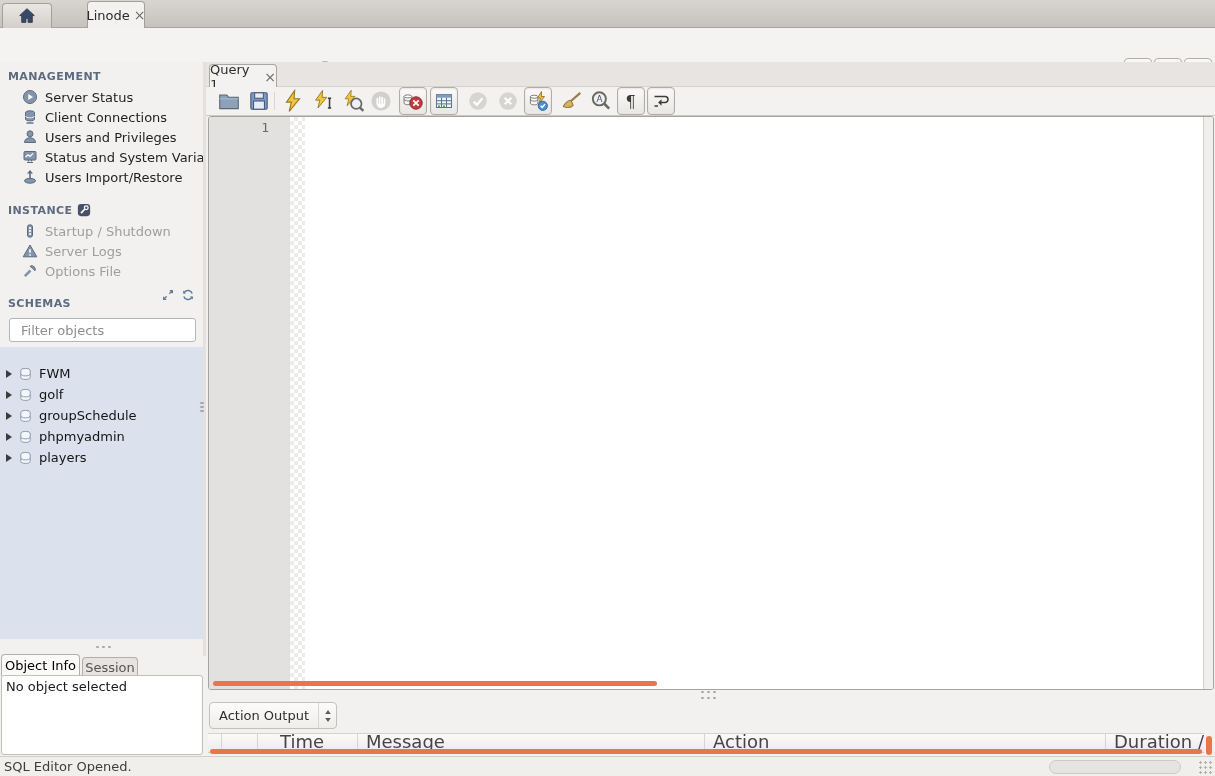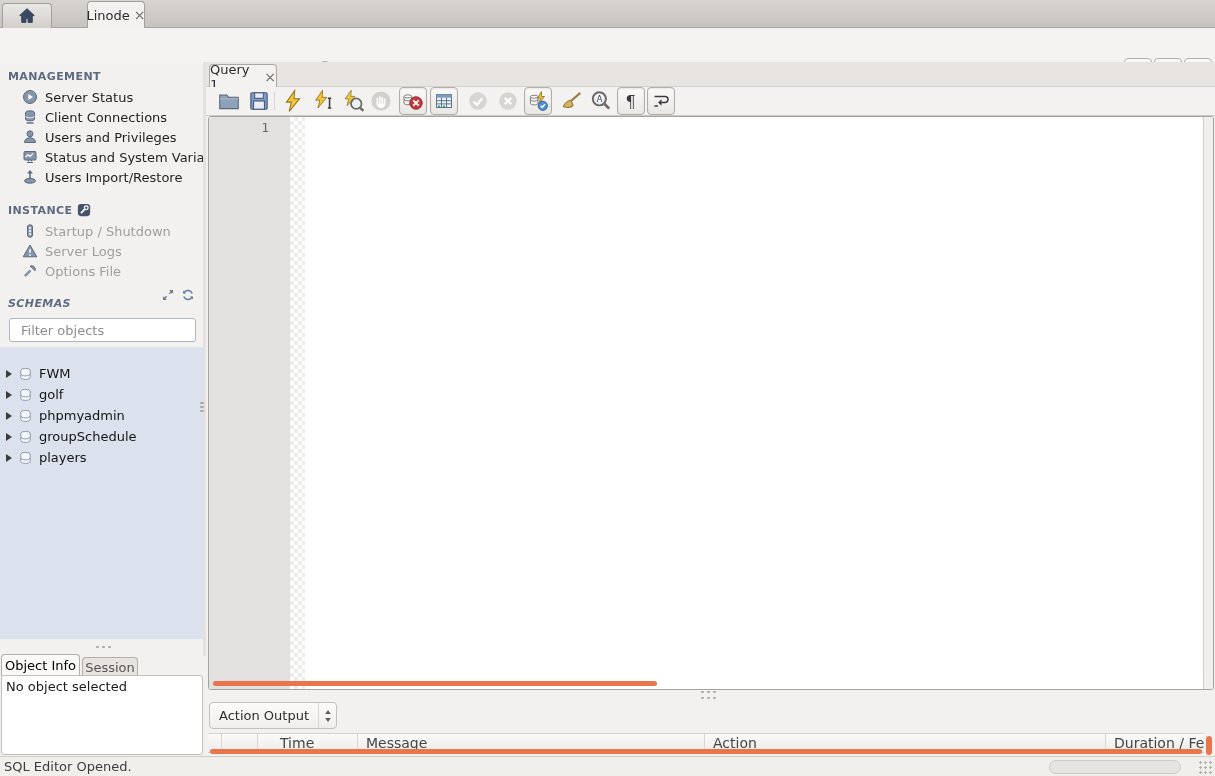--- a/index.html
+++ b/index.html
@@ -36,21 +36,21 @@
   
   .sidebar { position:absolute; left:0; top:62px; width:205px; height:591px;
     background:#f2f1ef; overflow:hidden; }
   .side-header { display:flex; align-items:center; gap:5px; padding:8px 0 4px 8px;
     font-size:11px; font-weight:bold; color:#5d6b80; letter-spacing:.4px; }
   .side-item { display:flex; align-items:center; gap:7px; height:20px; padding-left:22px;
     white-space:nowrap; cursor:default; }
   .side-item .icon { width:16px; height:16px; flex:0 0 16px; }
   .side-item span.lbl { font-size:13px; color:#1f1f1f; }
   .side-item.disabled span.lbl { color:#9e9e9e; }
-  .schemas-header { position:relative; padding-right:8px;font-style:italic; }
+  .schemas-header { position:relative; padding-right:8px; }
   .schemas-actions { position:absolute; right:10px; top:7px; display:flex; gap:6px; }
   .schemas-actions .icon { width:14px; height:14px; }
   .filter-box { margin:4px 9px 5px 9px; height:24px; background:#fff;
     border:1px solid #aeb6c2; border-radius:3px; display:flex; align-items:center; padding:0 6px; gap:5px; }
   .filter-box .icon { width:15px; height:15px; }
   .filter-box input { border:none; outline:none; flex:1; font:13px "DejaVu Sans",sans-serif;
     color:#333; background:transparent; }
   .filter-box input::placeholder { color:#8d8d8d; }
   .schema-tree { background:#dbe2ee; height:292px; padding-top:16px; }
   .tree-row { display:flex; align-items:center; height:21px; padding-left:6px; gap:6px; cursor:default; }
@@ -115,22 +115,22 @@
   .ao-select { position:absolute; left:209px; top:702px; width:128px; height:27px;
     border:1px solid #c4c1bd; border-radius:4px; background:linear-gradient(#fcfbfa,#f0eeec);
     display:flex; align-items:center; }
   .ao-select .val { flex:1; padding-left:9px; font-size:13px; color:#2e2e2e; }
   .ao-spin { width:18px; height:100%; border-left:1px solid #d8d5d1; display:flex;
     align-items:center; justify-content:center; }
   .ao-spin .icon { width:8px; height:16px; }
   .ao-header { position:absolute; left:208px; top:733px; width:996px; height:20px;
     background:linear-gradient(#fbfaf9,#edebe8); border-top:1px solid #d6d3cf;
     border-bottom:1px solid #cfccc8; display:flex; overflow:hidden; }
-  .ao-col { border-right:1px solid #d8d5d1; font-size:14px; color:#454545;
-    display:flex; align-items:center; white-space:nowrap; overflow:hidden; }
+  .ao-col { border-right:1px solid #d8d5d1; font-size:18px; color:#454545;
+    display:flex; align-items:flex-end; white-space:nowrap; overflow:hidden; }
   .oc0{width:14px} .oc1{width:36px} .oc2{width:100px; padding-left:22px}
   .oc3{width:401px; padding-left:8px} .oc4{width:347px; padding-left:8px}
   .oc5{flex:1; padding-left:8px; border-right:none}
   .ao-hthumb { position:absolute; left:210px; top:749px; width:992px; height:5px; border-radius:3px; }
   .ao-vthumb { position:absolute; left:1206px; top:736px; width:6px; height:19px; border-radius:3px; }
 </style>
 </head>
 <body>
 
 <div class="conn-tabbar">
@@ -415,32 +415,32 @@
     </div>
     <div class="tree-row">
       <i class="tw"></i>
       <span class="icon">
           <svg viewBox="0 0 16 16">
             <ellipse cx="8" cy="4" rx="5" ry="2" fill="#f3f6fa" stroke="#8a97a8"></ellipse>
             <path d="M3 4v7.8c0 1.1 2.2 2 5 2s5-.9 5-2V4" fill="#f3f6fa" stroke="#8a97a8"></path>
             <path d="M3 8c0 1.1 2.2 2 5 2s5-.9 5-2" fill="none" stroke="#8a97a8"></path>
           </svg>
         </span>
-      <span class="lbl">phpmyadmin</span>
+      <span class="lbl">groupSchedule</span>
     </div>
     <div class="tree-row">
       <i class="tw"></i>
       <span class="icon">
           <svg viewBox="0 0 16 16">
             <ellipse cx="8" cy="4" rx="5" ry="2" fill="#f3f6fa" stroke="#8a97a8"></ellipse>
             <path d="M3 4v7.8c0 1.1 2.2 2 5 2s5-.9 5-2V4" fill="#f3f6fa" stroke="#8a97a8"></path>
             <path d="M3 8c0 1.1 2.2 2 5 2s5-.9 5-2" fill="none" stroke="#8a97a8"></path>
           </svg>
         </span>
-      <span class="lbl">groupSchedule</span>
+      <span class="lbl">phpmyadmin</span>
     </div>
     <div class="tree-row">
       <i class="tw"></i>
       <span class="icon">
           <svg viewBox="0 0 16 16">
             <ellipse cx="8" cy="4" rx="5" ry="2" fill="#f3f6fa" stroke="#8a97a8"></ellipse>
             <path d="M3 4v7.8c0 1.1 2.2 2 5 2s5-.9 5-2V4" fill="#f3f6fa" stroke="#8a97a8"></path>
             <path d="M3 8c0 1.1 2.2 2 5 2s5-.9 5-2" fill="none" stroke="#8a97a8"></path>
           </svg>
         </span>

